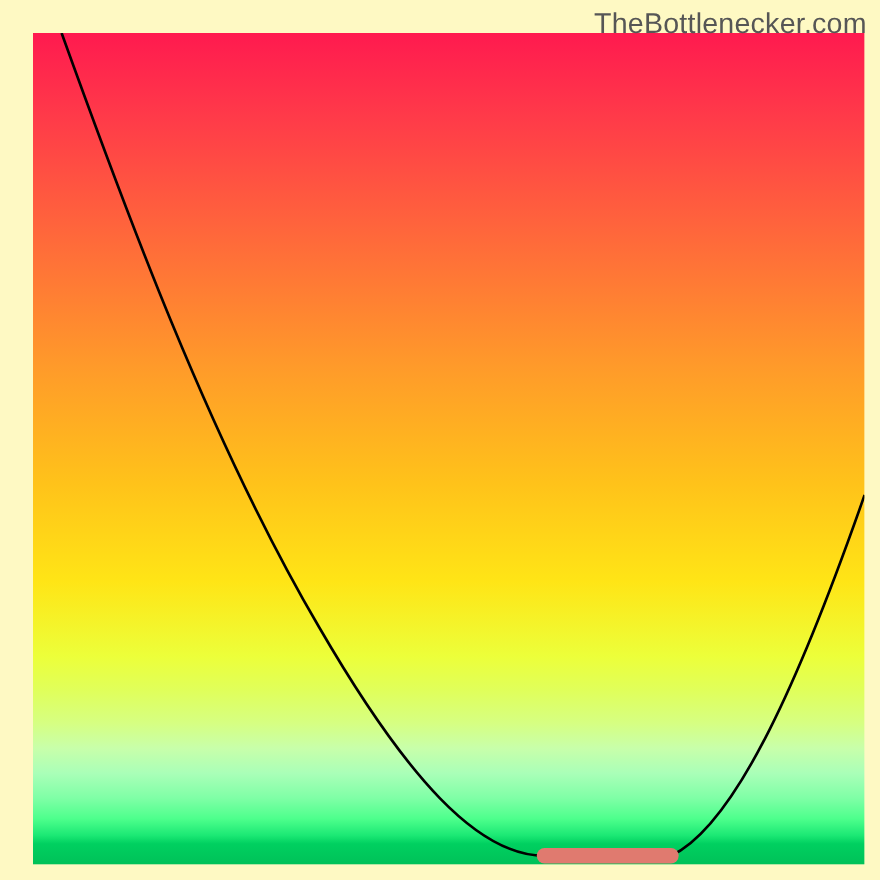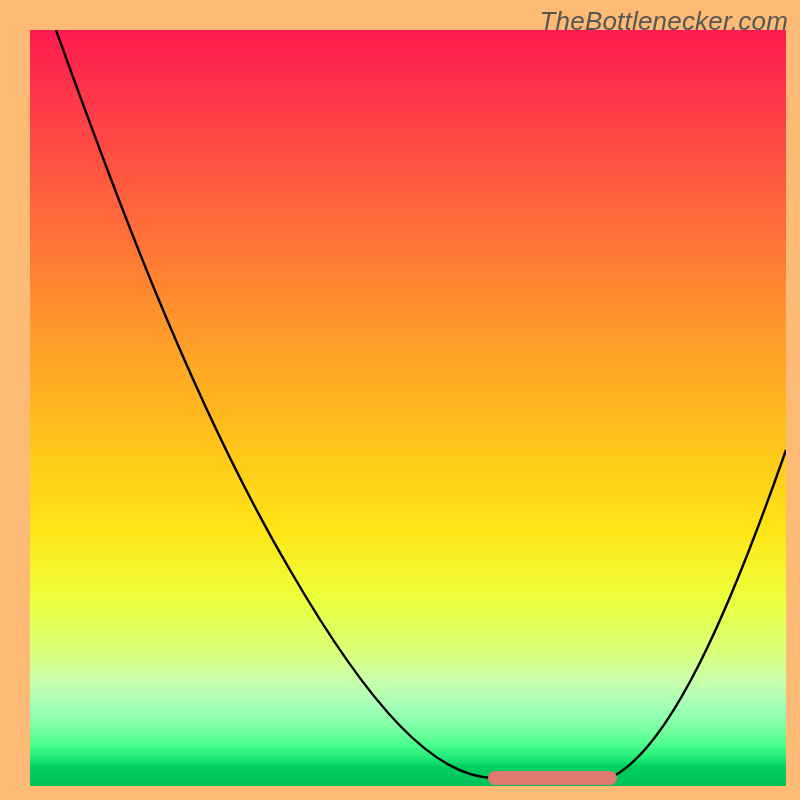--- a/index.html
+++ b/index.html
@@ -1,22 +1,21 @@
 <!DOCTYPE html>
 <html><head>
 <meta charset="utf-8">
 <style>
   * { margin: 0; padding: 0; box-sizing: border-box; }
   html, body { width: 800px; height: 800px; overflow: hidden; background: #000; }
   .frame {
     position: relative;
     width: 800px;
     height: 800px;
-    background: #fdba74;
-    font-style: italic;
+    background: #fef9c3;
   }
   .watermark {
     position: absolute;
     top: 6px;
     right: 12px;
     font-family: Arial, Helvetica, sans-serif;
     font-size: 26px;
     font-weight: 500;
     color: #565656;
     letter-spacing: 0.2px;

